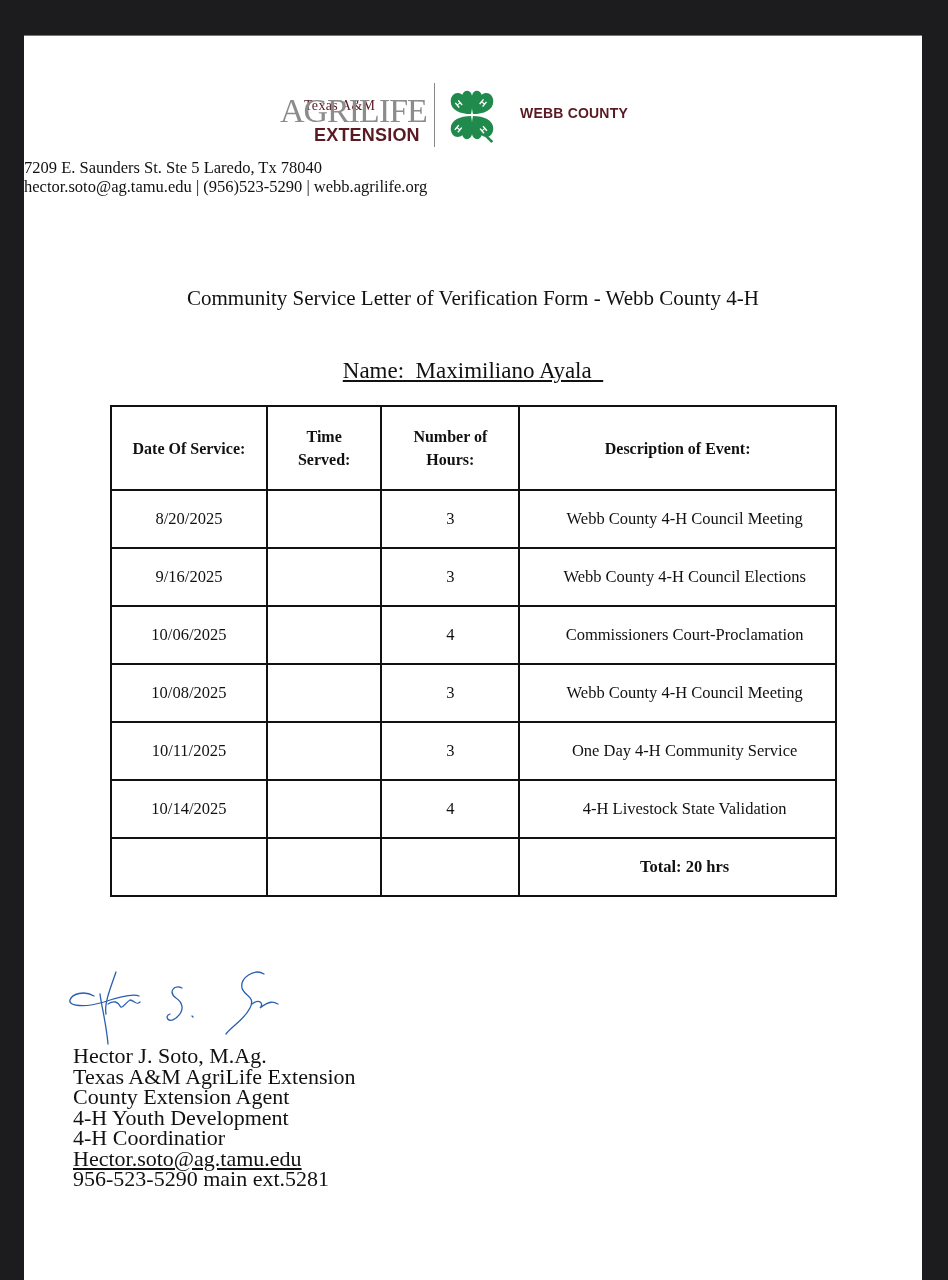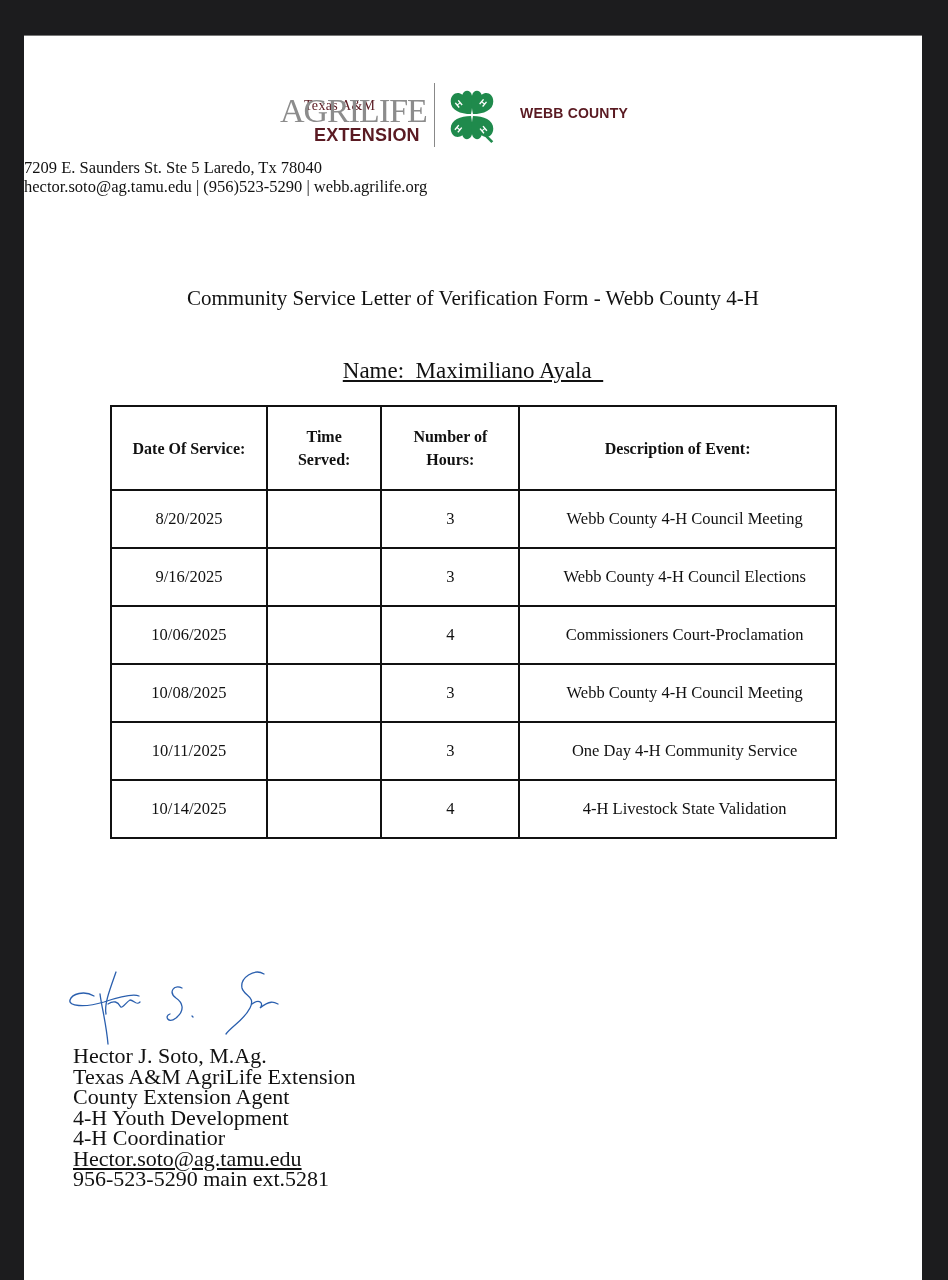--- a/index.html
+++ b/index.html
@@ -117,20 +117,26 @@
       <td></td>
       <td>3</td>
       <td class="desc">One Day 4-H Community Service</td>
     </tr>
     <tr>
       <td>10/14/2025</td>
       <td></td>
       <td>4</td>
       <td class="desc">4-H Livestock State Validation</td>
     </tr>
+    <tr>
+      <td></td>
+      <td></td>
+      <td></td>
+      <td class="desc total">Total: 20 hrs</td>
+    </tr>
   </tbody>
     </table>
 
   <svg class="signature" viewBox="0 0 220 90">
     <g fill="none" stroke="#2a5fae" stroke-width="1.3" stroke-linecap="round">
       <path d="M30 32 C20 26 8 30 6 36 C4 42 20 44 40 38 C55 33 70 30 75 32"></path>
       <path d="M36 30 C38 45 42 58 44 80"></path>
       <path d="M52 8 C46 25 40 40 42 50"></path>
       <path d="M44 40 C50 36 54 38 56 42 C58 46 62 38 66 36 C70 36 72 42 76 38"></path>
       <path d="M118 24 C110 20 104 28 112 34 C118 38 122 46 112 54 C104 60 100 52 106 50"></path>

